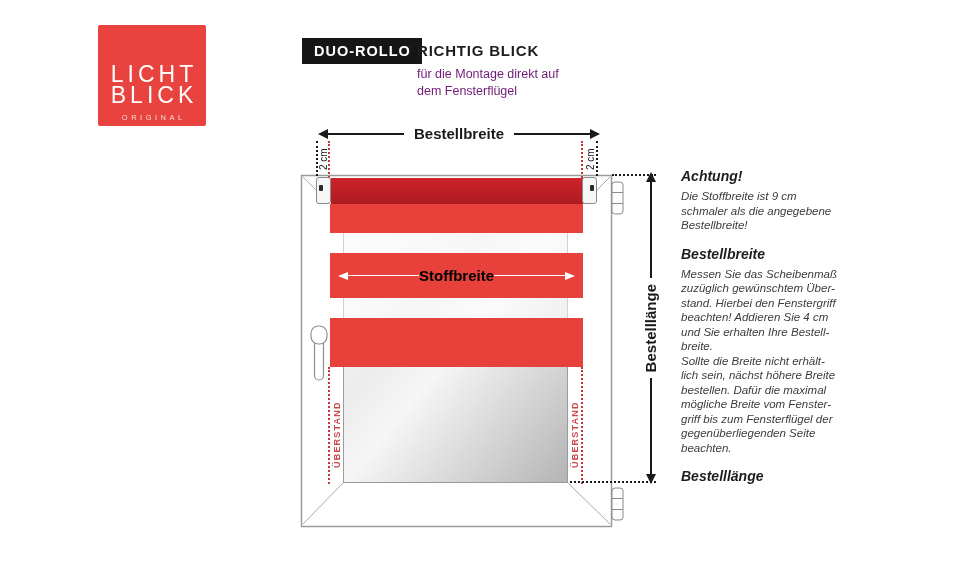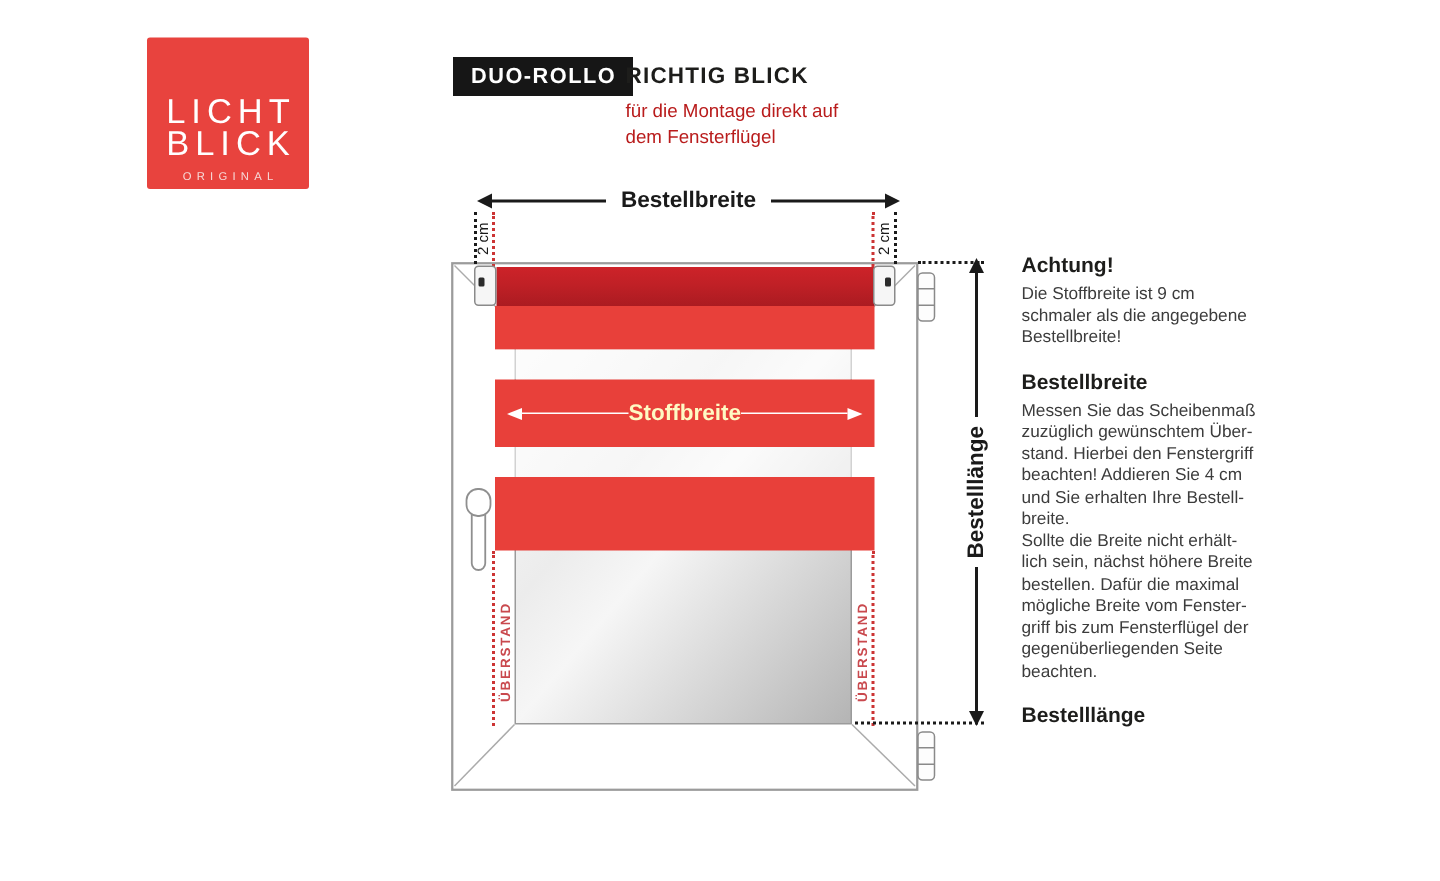--- a/index.html
+++ b/index.html
@@ -12,24 +12,24 @@
   .logo-word { font-size:23px; letter-spacing:4px; line-height:21px; font-weight:400; text-indent:4px; }
   .logo-word.first { margin-top:39px; }
   .logo-sub { margin-top:7px; font-size:7.5px; letter-spacing:3.5px; text-indent:3.5px; color:#f6d9d8; }
 
   
   .badge { position:absolute; left:302px; top:38px; background:#161616; color:#ffffff;
            font-size:14.5px; font-weight:700; letter-spacing:1px; padding:5px 11px 5px 12px; }
   .title { position:absolute; left:417px; top:42px; font-size:15px; font-weight:700;
            letter-spacing:0.8px; color:#1d1d1b; }
   .subtitle { position:absolute; left:417px; top:66px; font-size:12.5px; line-height:17px;
-              color:#b91c1c; white-space:pre-line; }
-
-  
-  .instructions { position:absolute; left:681px; top:168px; width:160px; color:#3c3c3c; }
+              color:#701a75; white-space:pre-line; }
+
+  
+  .instructions { position:absolute; left:681px; top:168px; width:160px; color:#3c3c3c;font-style:italic; }
   .instr h3 { margin:0 0 5px 0; font-size:14px; font-weight:700; color:#1d1d1b; }
   .instr p  { margin:0 0 13px 0; font-size:11.5px; line-height:14.5px; white-space:pre-line; }
 
   
   .win-svg { position:absolute; left:0; top:0; }
 
   
   .abs { position:absolute; }
   .tube { left:331px; top:178px; width:252px; height:26px;
           background:linear-gradient(180deg,#cd2329 0%,#c02026 45%,#ab1b21 100%); }
@@ -41,21 +41,21 @@
 
   
   .arrow-h { display:flex; align-items:center; }
   .hline { flex:1; height:2px; background:#1a1a1a; }
   .tri-l { width:0; height:0; border-top:5px solid transparent; border-bottom:5px solid transparent; border-right:10px solid #1a1a1a; }
   .tri-r { width:0; height:0; border-top:5px solid transparent; border-bottom:5px solid transparent; border-left:10px solid #1a1a1a; }
   .arrow-label { font-size:15px; font-weight:700; color:#1a1a1a; margin:0 10px; white-space:nowrap; }
   .arrow-h.white .hline { background:#ffffff; height:1.5px; }
   .arrow-h.white .tri-l { border-right-color:#ffffff; border-top-width:4.5px; border-bottom-width:4.5px; }
   .arrow-h.white .tri-r { border-left-color:#ffffff; border-top-width:4.5px; border-bottom-width:4.5px; }
-  .arrow-h.white .arrow-label { color:#fef9c3; margin:0 0; }
+  .arrow-h.white .arrow-label { color:#000000; margin:0 0; }
 
   .arrow-v { display:flex; flex-direction:column; align-items:center; }
   .vline { flex:1; width:2px; background:#1a1a1a; }
   .tri-u { width:0; height:0; border-left:5px solid transparent; border-right:5px solid transparent; border-bottom:10px solid #1a1a1a; }
   .tri-d { width:0; height:0; border-left:5px solid transparent; border-right:5px solid transparent; border-top:10px solid #1a1a1a; }
 
   
   .vtext { writing-mode:vertical-rl; transform:rotate(180deg); }
   .vlabel-main { font-size:15px; font-weight:700; color:#1a1a1a; margin:6px 0; white-space:nowrap; }
   .cm-label { font-size:10px; color:#1a1a1a; display:flex; align-items:center; justify-content:center; }

